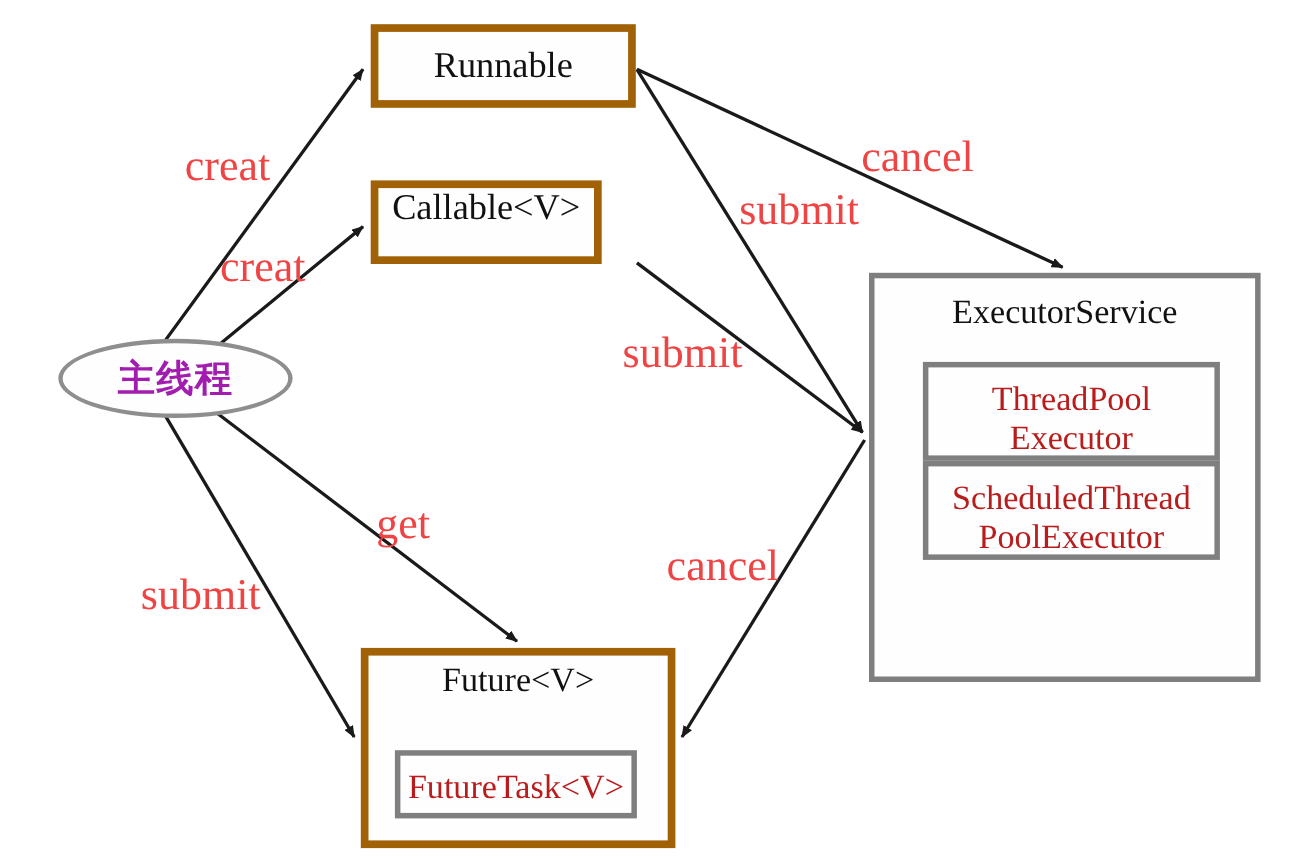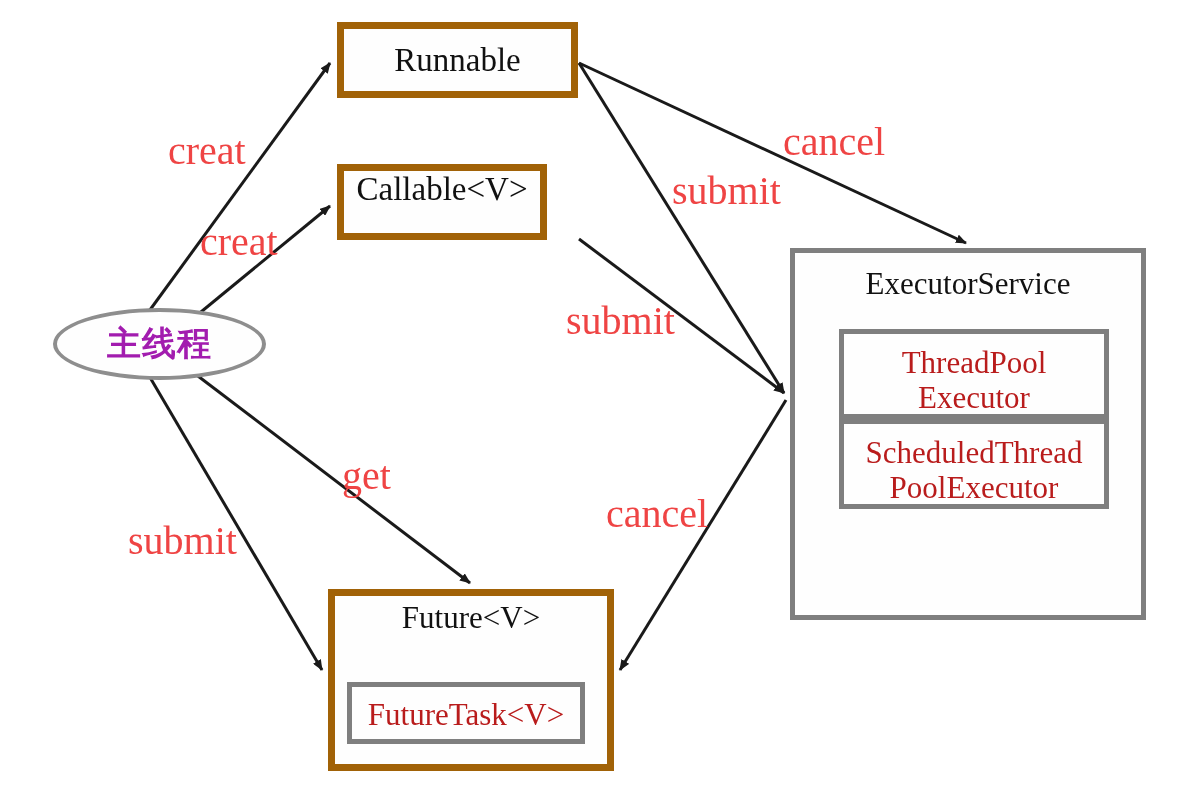--- a/index.html
+++ b/index.html
@@ -81,21 +81,21 @@
   #node-executorsvc   { left: 790px; top: 248px; width: 356px; height: 372px; justify-content: flex-start; }
   #node-future        { left: 328px; top: 589px; width: 286px; height: 182px; justify-content: flex-start; }
 
   #node-executorsvc .node-label { font-size: 31px; margin-top: 14px; }
   #node-runnable .node-label   { font-size: 33px; }
   #node-callable .node-label   { font-size: 33px; }
   #node-future .node-label     { font-size: 31px; margin-top: 5px; }
 
   #inner-threadpool   { position: absolute; left: 44px; top: 76px;  width: 270px; height: 90px;  font-size: 30px; }
   #inner-scheduled    { position: absolute; left: 44px; top: 166px; width: 270px; height: 90px;  font-size: 30px; }
-  #inner-futuretask   { position: absolute; left: 12px; top: 86px;  width: 238px; height: 62px;  font-size: 30px; }
+  #inner-futuretask   { position: absolute; left: 24px; top: 86px;  width: 220px; height: 62px;  font-size: 30px; }
 
   #node-main-thread   { left: 53px; top: 308px; width: 213px; height: 72px; }
   #node-main-thread .ellipse-label { font-size: 34px; }
 
   
   #lbl-creat-1   { left: 168px; top: 131px; }
   #lbl-creat-2   { left: 200px; top: 222px; }
   #lbl-execut    { left: 783px; top: 122px; }
   #lbl-submit-1  { left: 672px; top: 171px; }
   #lbl-submit-2  { left: 566px; top: 301px; }

